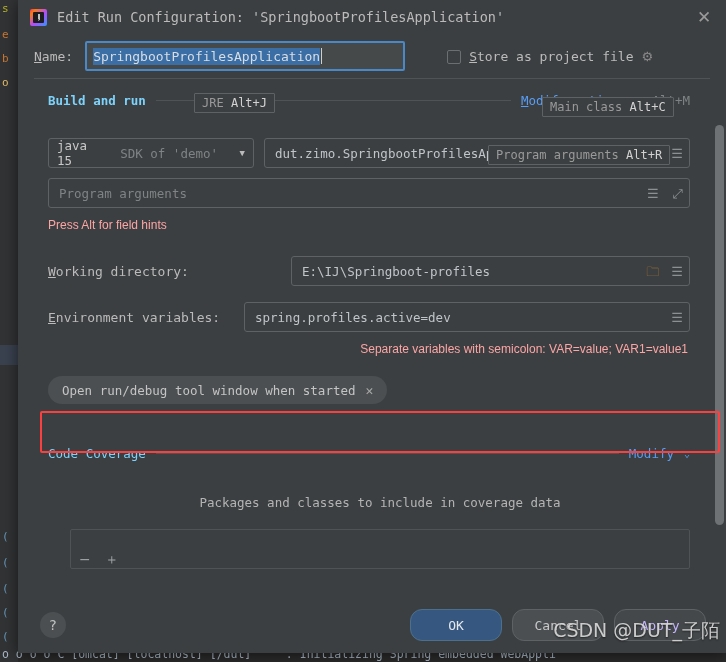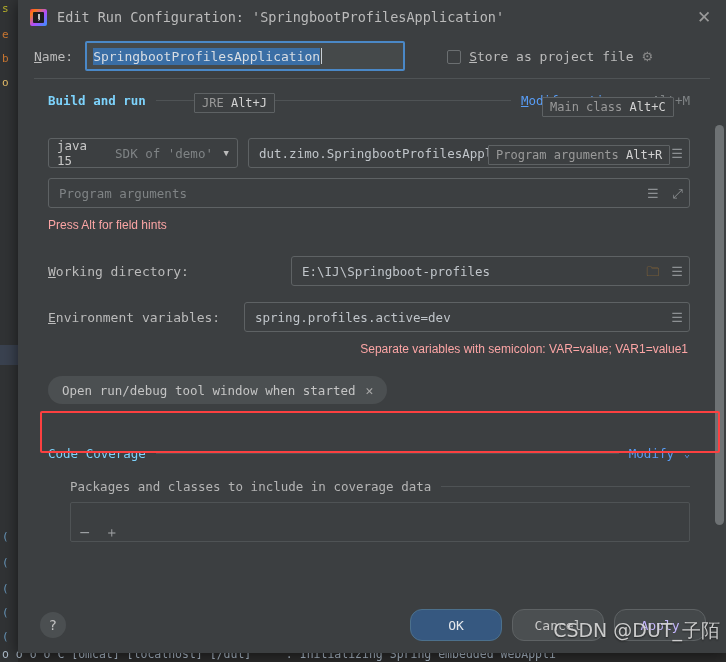--- a/index.html
+++ b/index.html
@@ -124,21 +124,21 @@
   .hintbox {
     position: absolute; background: #3c3f41; border: 1px solid #5e6264;
     color: #9a9a9a; font-size: 12px; padding: 2px 7px; white-space: nowrap;
     font-family: "DejaVu Sans Mono", monospace; z-index: 6; border-radius: 1px;
   }
   .hintbox b { color: #d2d2d2; font-weight: normal; }
 
   .row { display: flex; align-items: center; padding: 0 22px 0 30px; position: relative; }
 
   .combo {
-    width: 190px; height: 30px; background: #3c3f41;
+    width: 206px; height: 30px; background: #3c3f41;
     border: 1px solid #5e6264; border-radius: 3px;
     display: flex; align-items: center; padding: 0 8px; gap: 14px;
   }
   .combo .v1 { color: #c8c8c8; font-size: 12.5px; }
   .combo .v2 { color: #7f8385; font-size: 12.5px; flex: 1 1 auto; overflow: hidden; white-space: nowrap; }
   .combo .arr { color: #bbbbbb; font-size: 9px; }
 
   .textfield {
     height: 30px; background: #3c3f41; border: 1px solid #5e6264; border-radius: 3px;
     display: flex; align-items: center; padding: 0 6px 0 10px; gap: 6px;
@@ -322,21 +322,21 @@
         </span>
       </div>
 
       <div class="section-hdr" style="margin-top:42px;">
         <span class="title" style="font-weight:normal">Code Coverage</span>
         <span class="line"></span>
         <span class="link">Modify</span>
         <span class="chev">⌄</span>
       </div>
 
-      <div class="cov-sub" style="margin-top:18px;">
+      <div class="cov-sub" style="margin-top:34px;flex-direction:column;">
         <span class="t">Packages and classes to include in coverage data</span>
         <span class="line"></span>
       </div>
 
       <div class="cov-table">
         <span class="cov-btn">−</span>
         <span class="cov-btn">＋</span>
       </div>
     </div>
 

